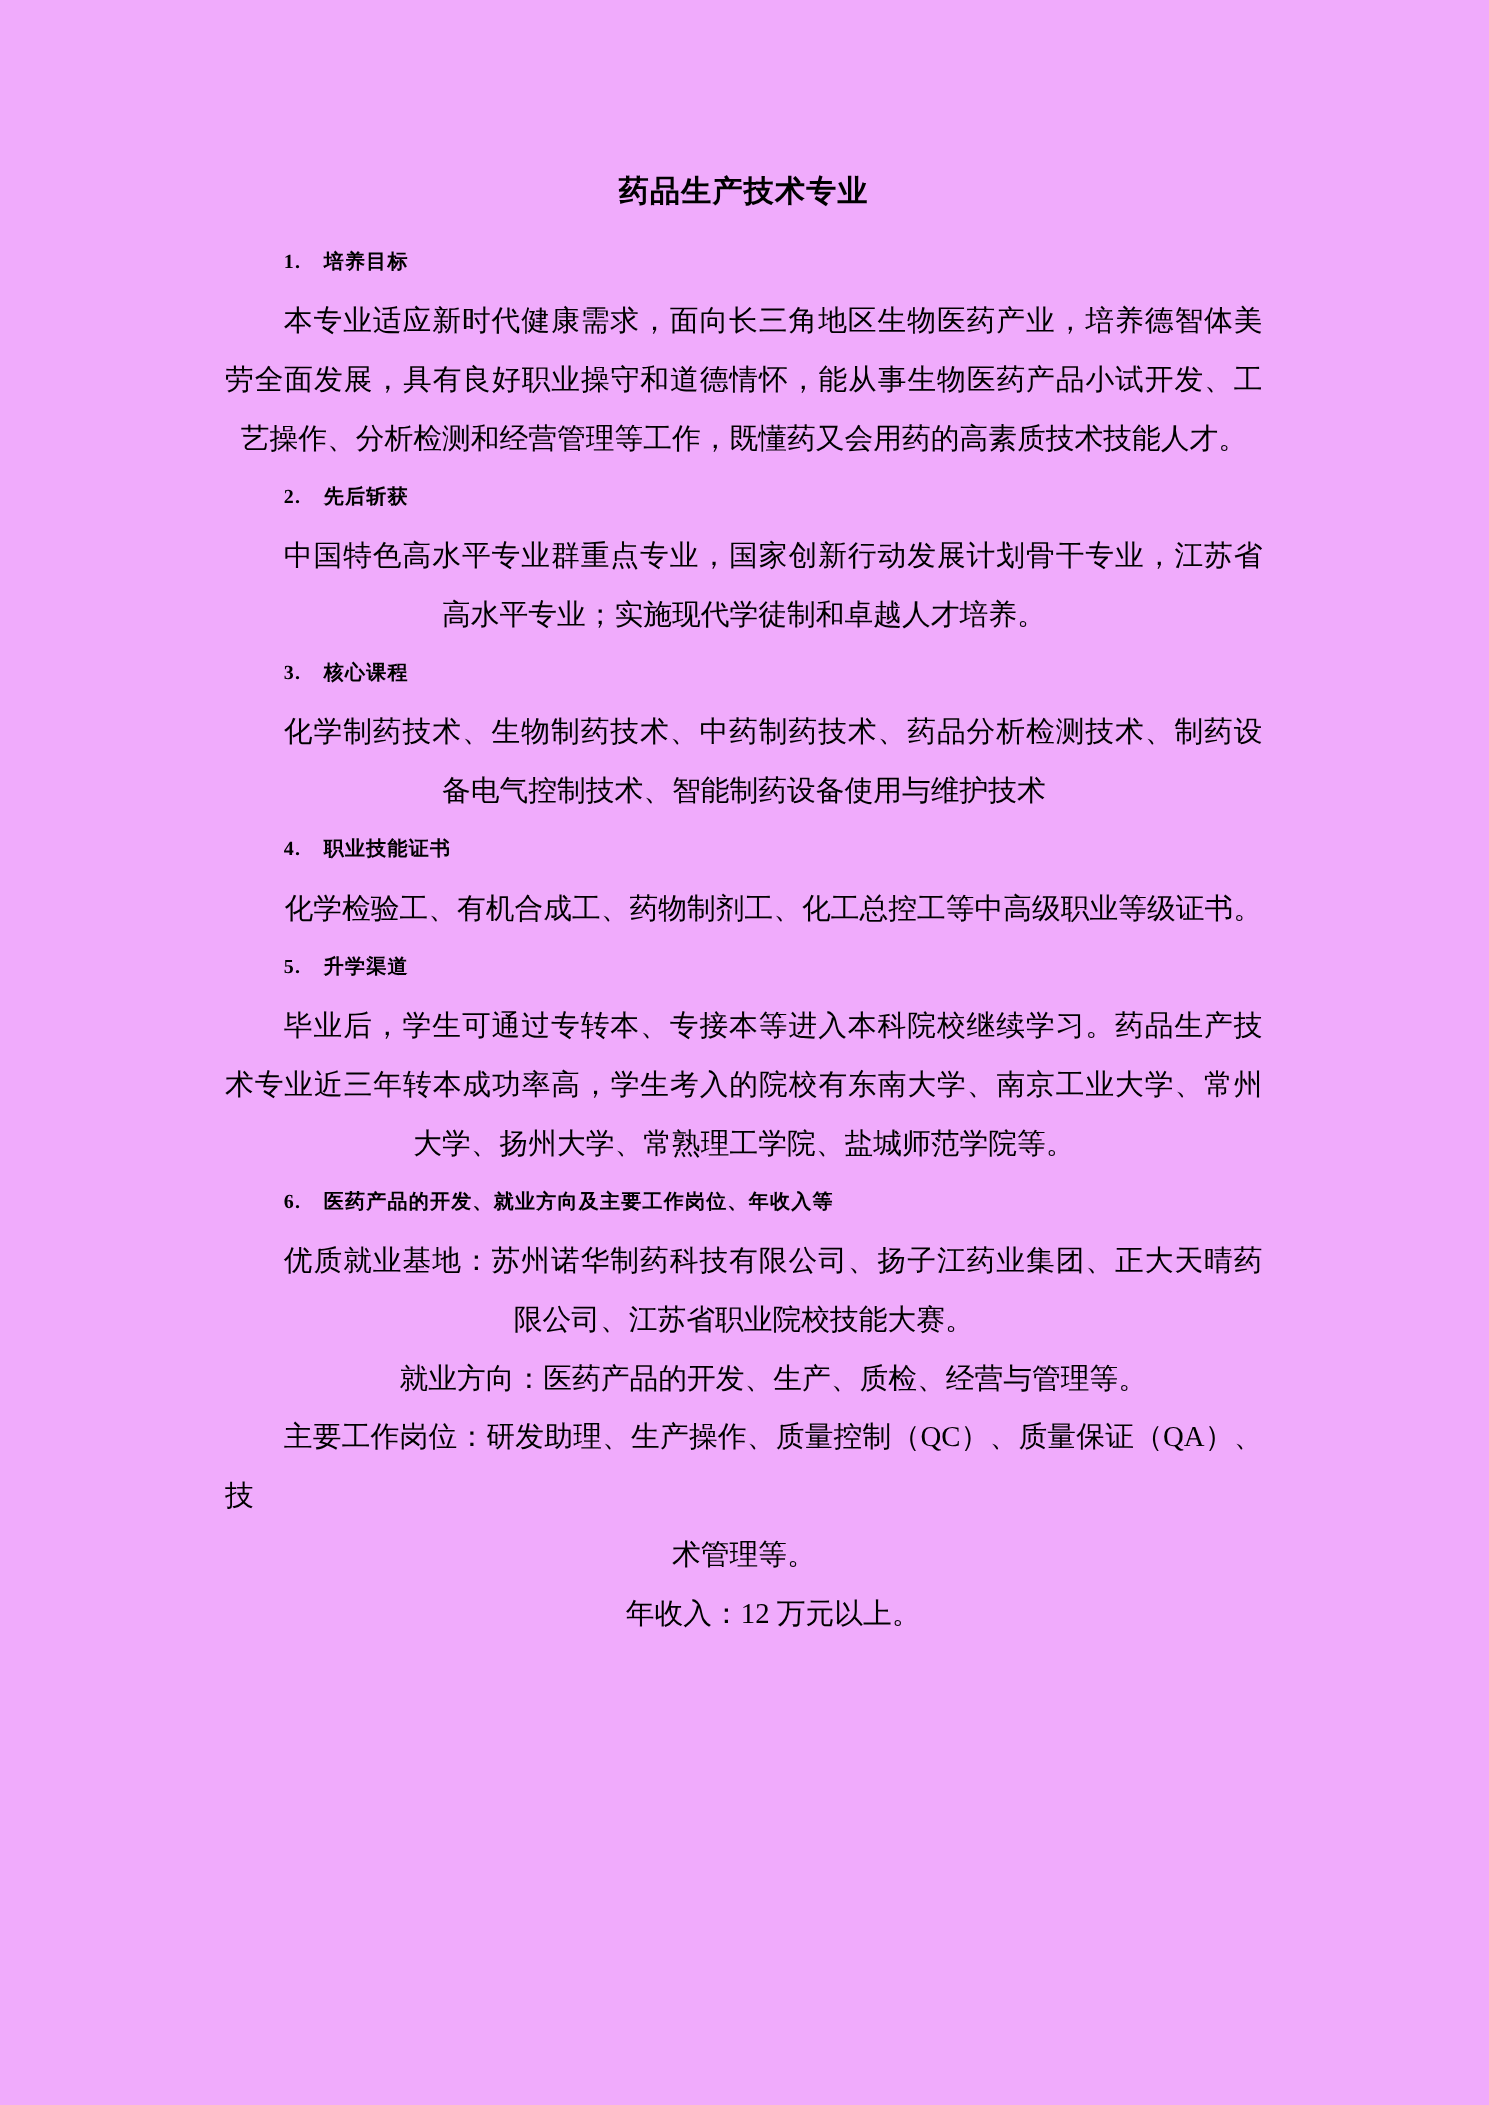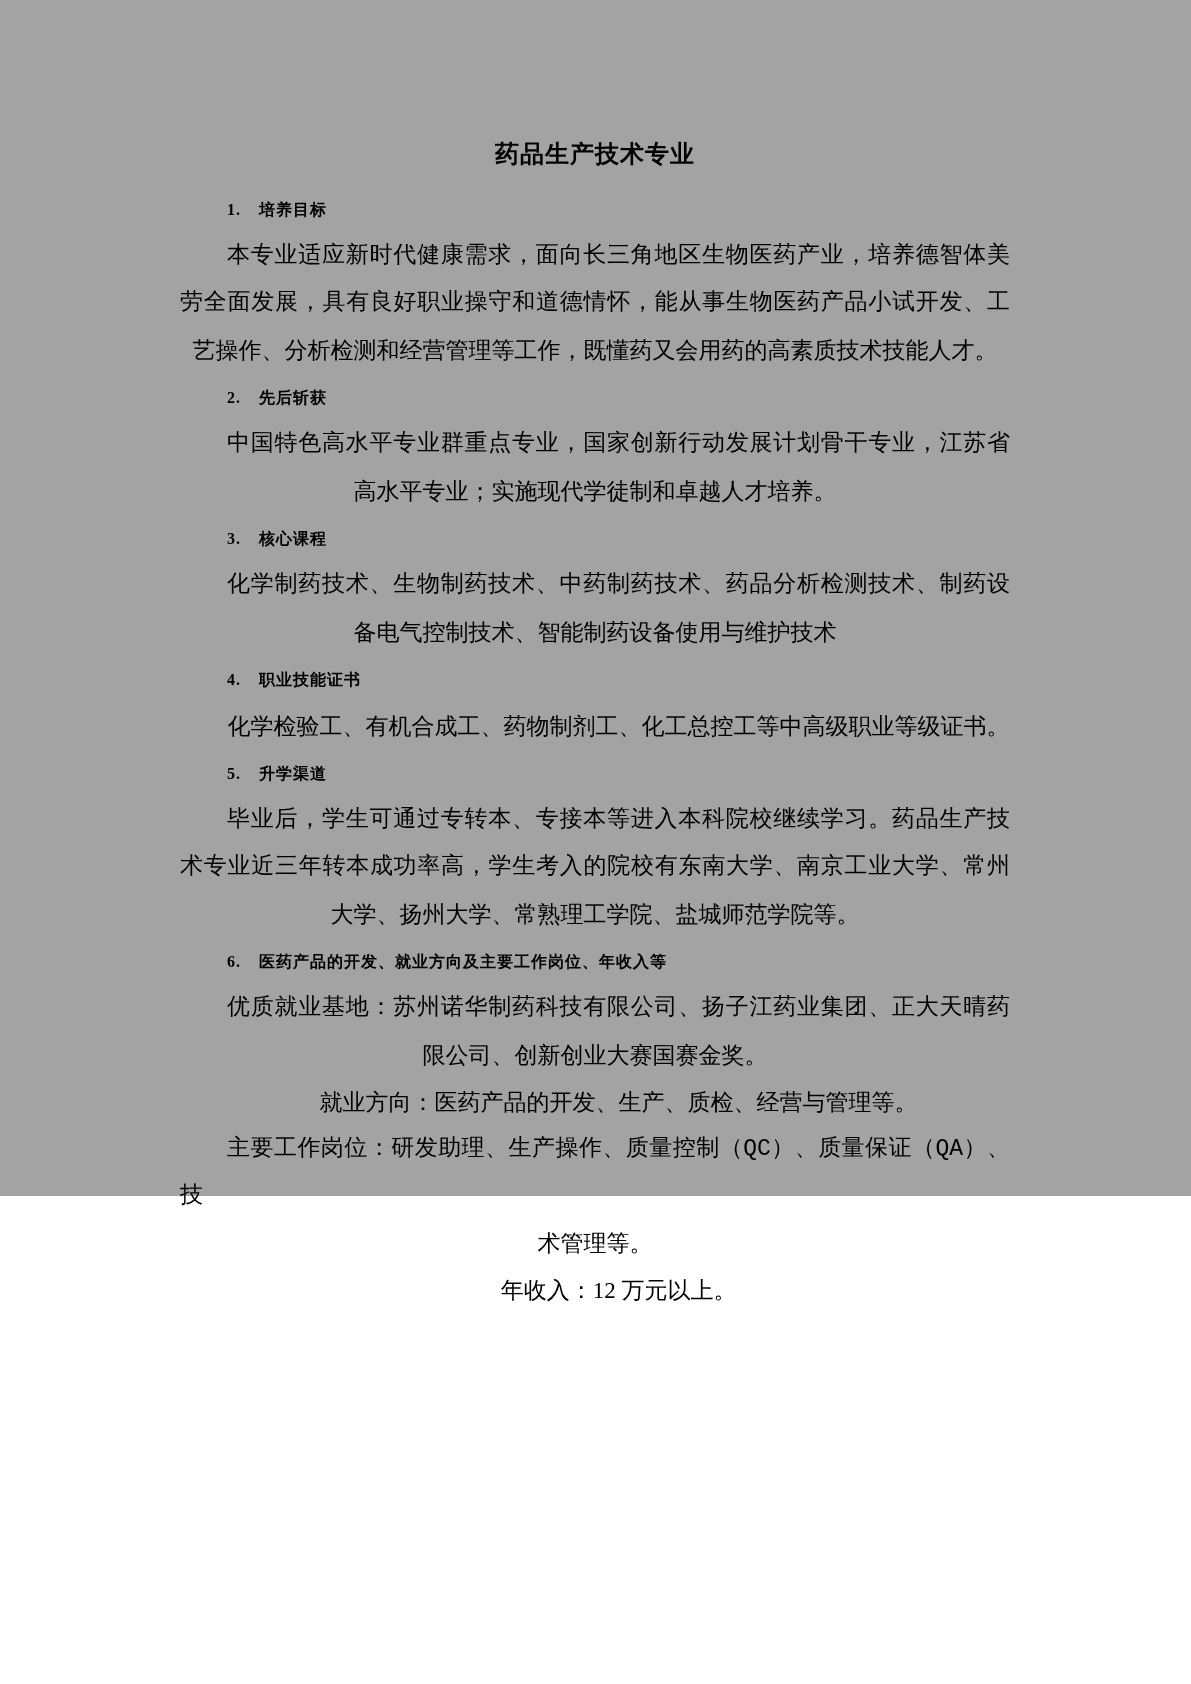--- a/index.html
+++ b/index.html
@@ -10,23 +10,23 @@
   body {
     width: 1191px;
     height: 1684px;
     overflow: hidden;
     font-family: "Liberation Serif", "DejaVu Serif", serif;
     color: #000000;
   }
   .page {
     box-sizing: border-box;
     width: 1191px;
-    height: 1196px;
+    height: 1684px;
     padding: 131px 181px 0 180px;
-    background: #a3a3a3;
+    background: #f0abfc;
   }
   .doc-title {
     font-size: 24px;
     font-weight: bold;
     letter-spacing: 1px;
     line-height: 47px;
     text-align: center;
     margin: 0 0 8px 0;
   }
   .section { margin: 0; }
@@ -44,21 +44,20 @@
     font-size: 23px;
     letter-spacing: 0;
     line-height: 47px;
     text-align: center;
     white-space: nowrap; 
   }
   .line.full {
     white-space: normal;
     text-align: justify;
     text-align-last: justify;
-    font-family: Liberation Mono, monospace;
   }
   .line.first { text-indent: 47px; }
 </style>
 </head>
 <body>
 
 <div class="page">
   <h1 class="doc-title">药品生产技术专业</h1>
   <main id="doc-body">
       <section class="section">
@@ -94,21 +93,21 @@
         <div class="paragraph">
           <div class="line first full">毕业后，学生可通过专转本、专接本等进入本科院校继续学习。药品生产技</div>
           <div class="line full">术专业近三年转本成功率高，学生考入的院校有东南大学、南京工业大学、常州</div>
           <div class="line">大学、扬州大学、常熟理工学院、盐城师范学院等。</div>
         </div>
       </section>
       <section class="section">
         <div class="heading"><span class="h-num">6.</span><span class="h-text">医药产品的开发、就业方向及主要工作岗位、年收入等</span></div>
         <div class="paragraph">
           <div class="line first full">优质就业基地：苏州诺华制药科技有限公司、扬子江药业集团、正大天晴药</div>
-          <div class="line">限公司、创新创业大赛国赛金奖。</div>
+          <div class="line">限公司、江苏省职业院校技能大赛。</div>
         </div>
         <div class="paragraph">
           <div class="line first">就业方向：医药产品的开发、生产、质检、经营与管理等。</div>
         </div>
         <div class="paragraph">
           <div class="line first full">主要工作岗位：研发助理、生产操作、质量控制（QC）、质量保证（QA）、技</div>
           <div class="line">术管理等。</div>
         </div>
         <div class="paragraph">
           <div class="line first">年收入：12 万元以上。</div>

